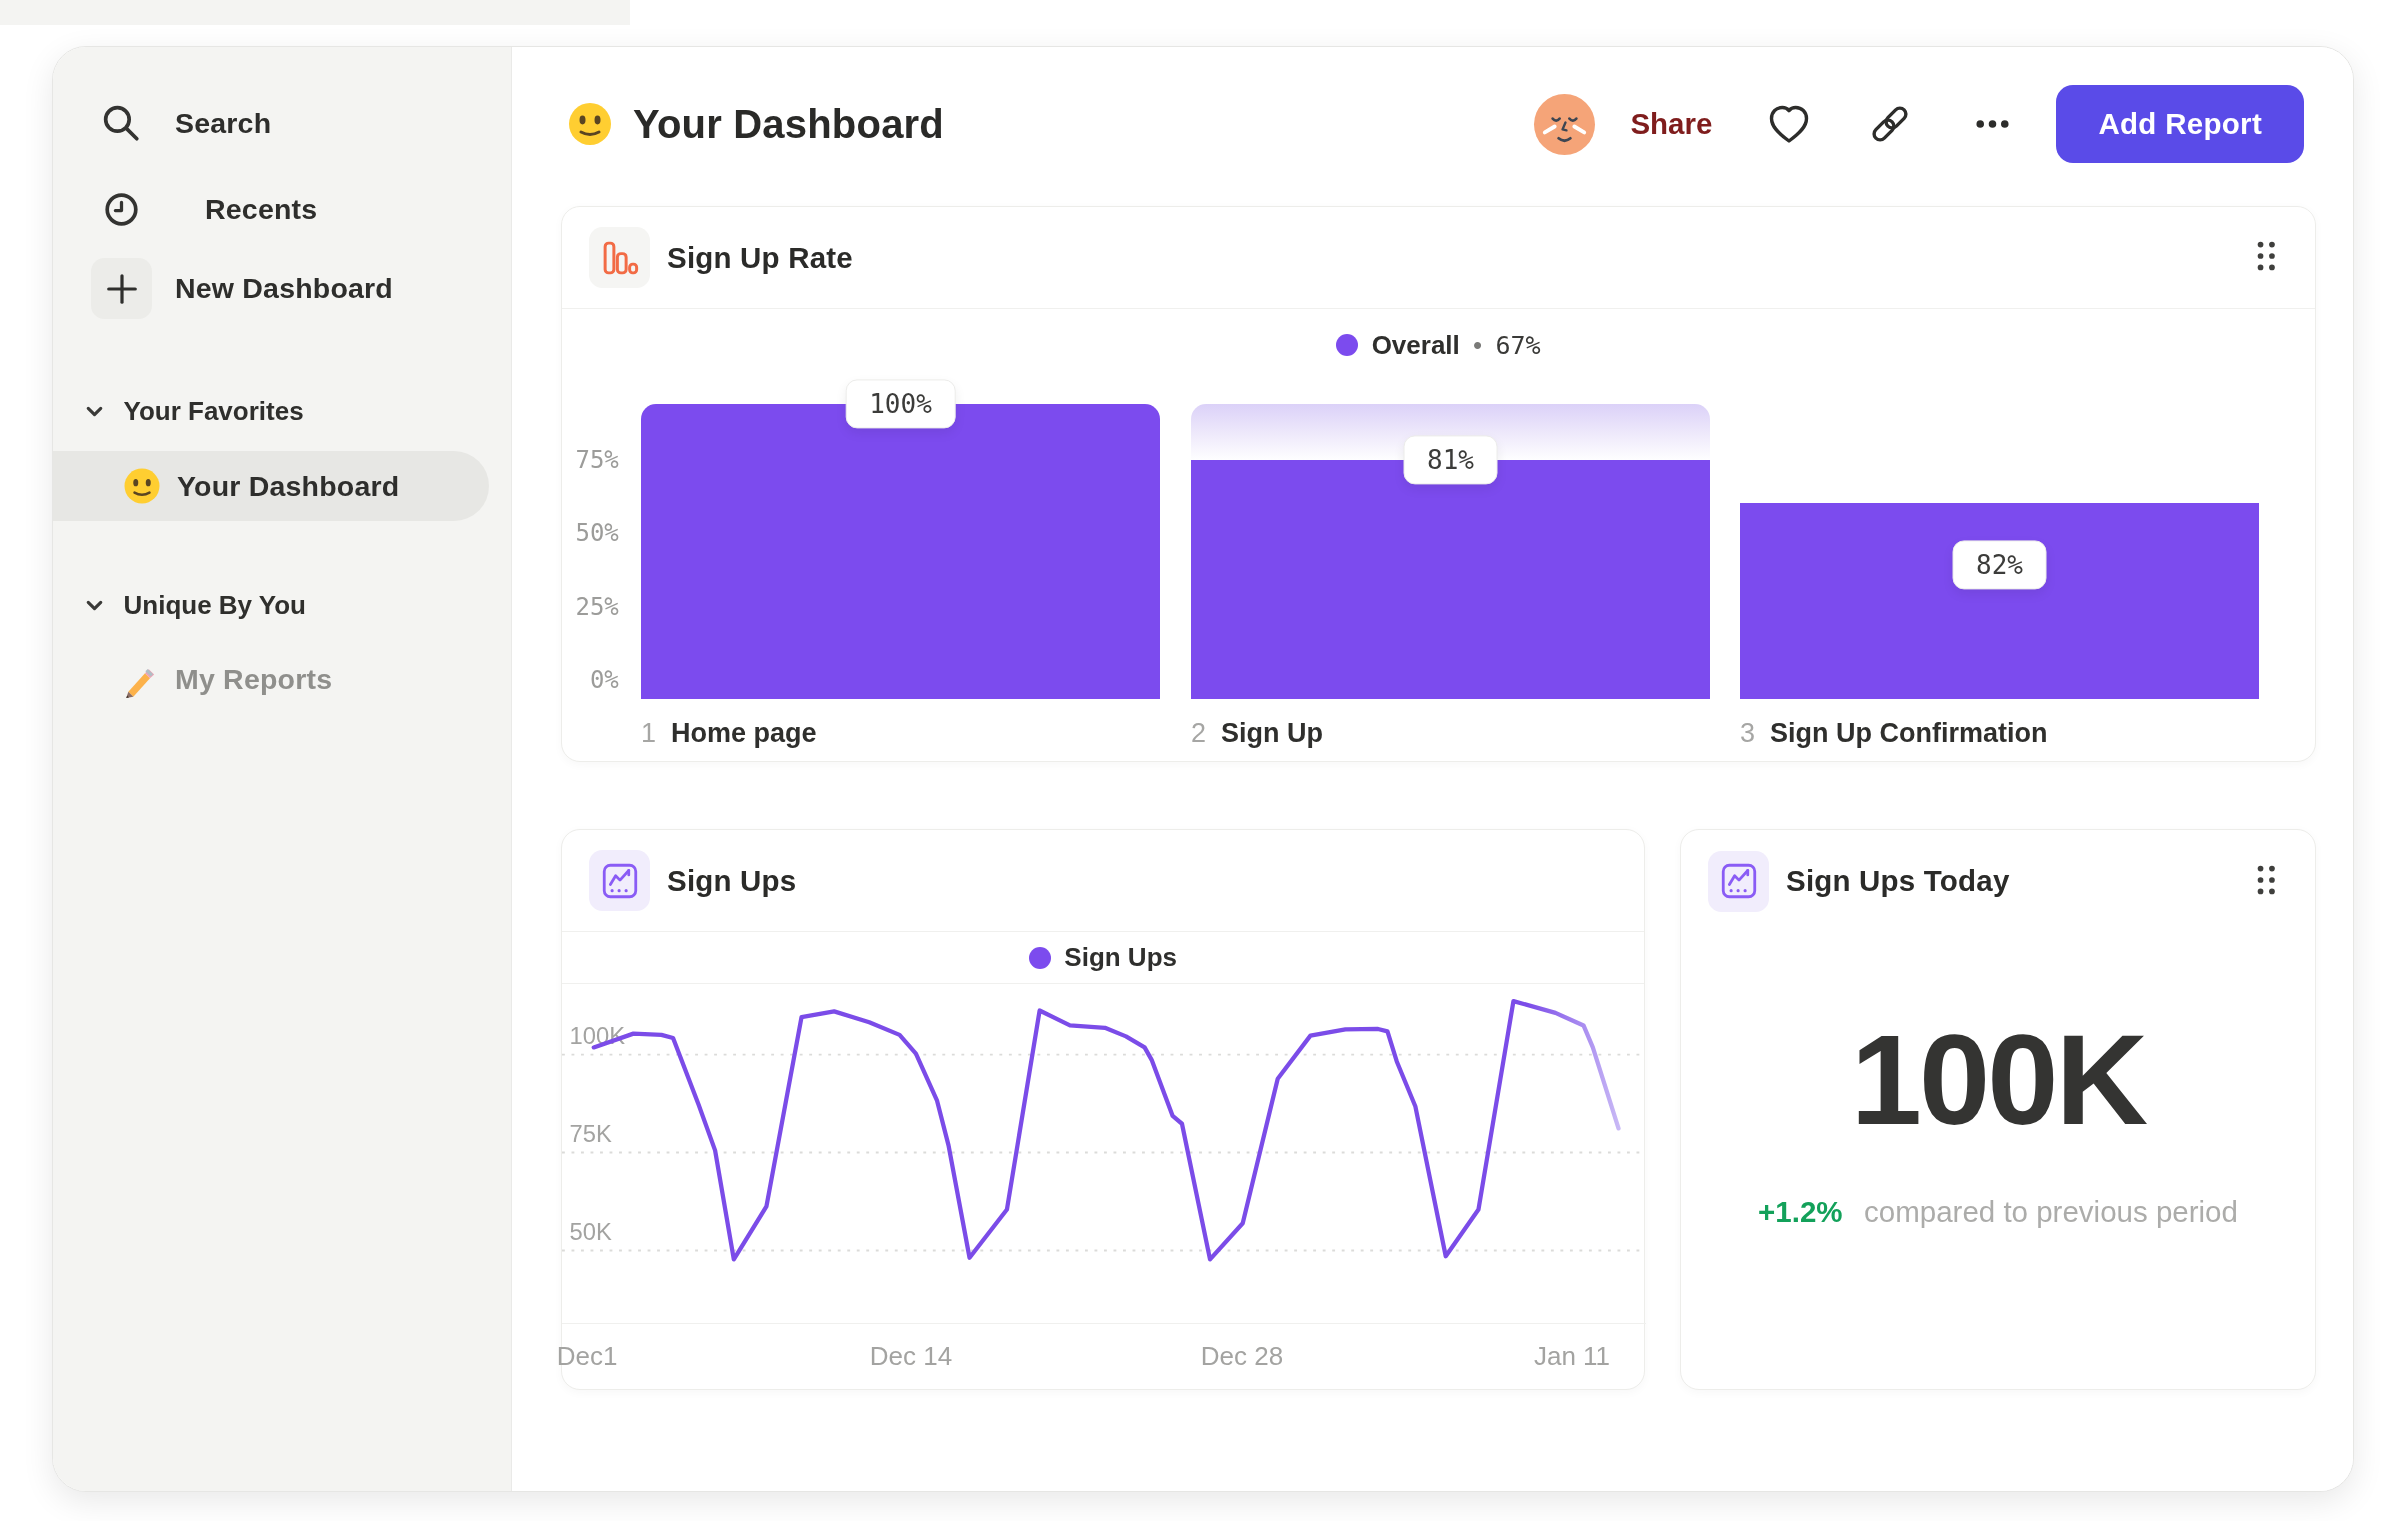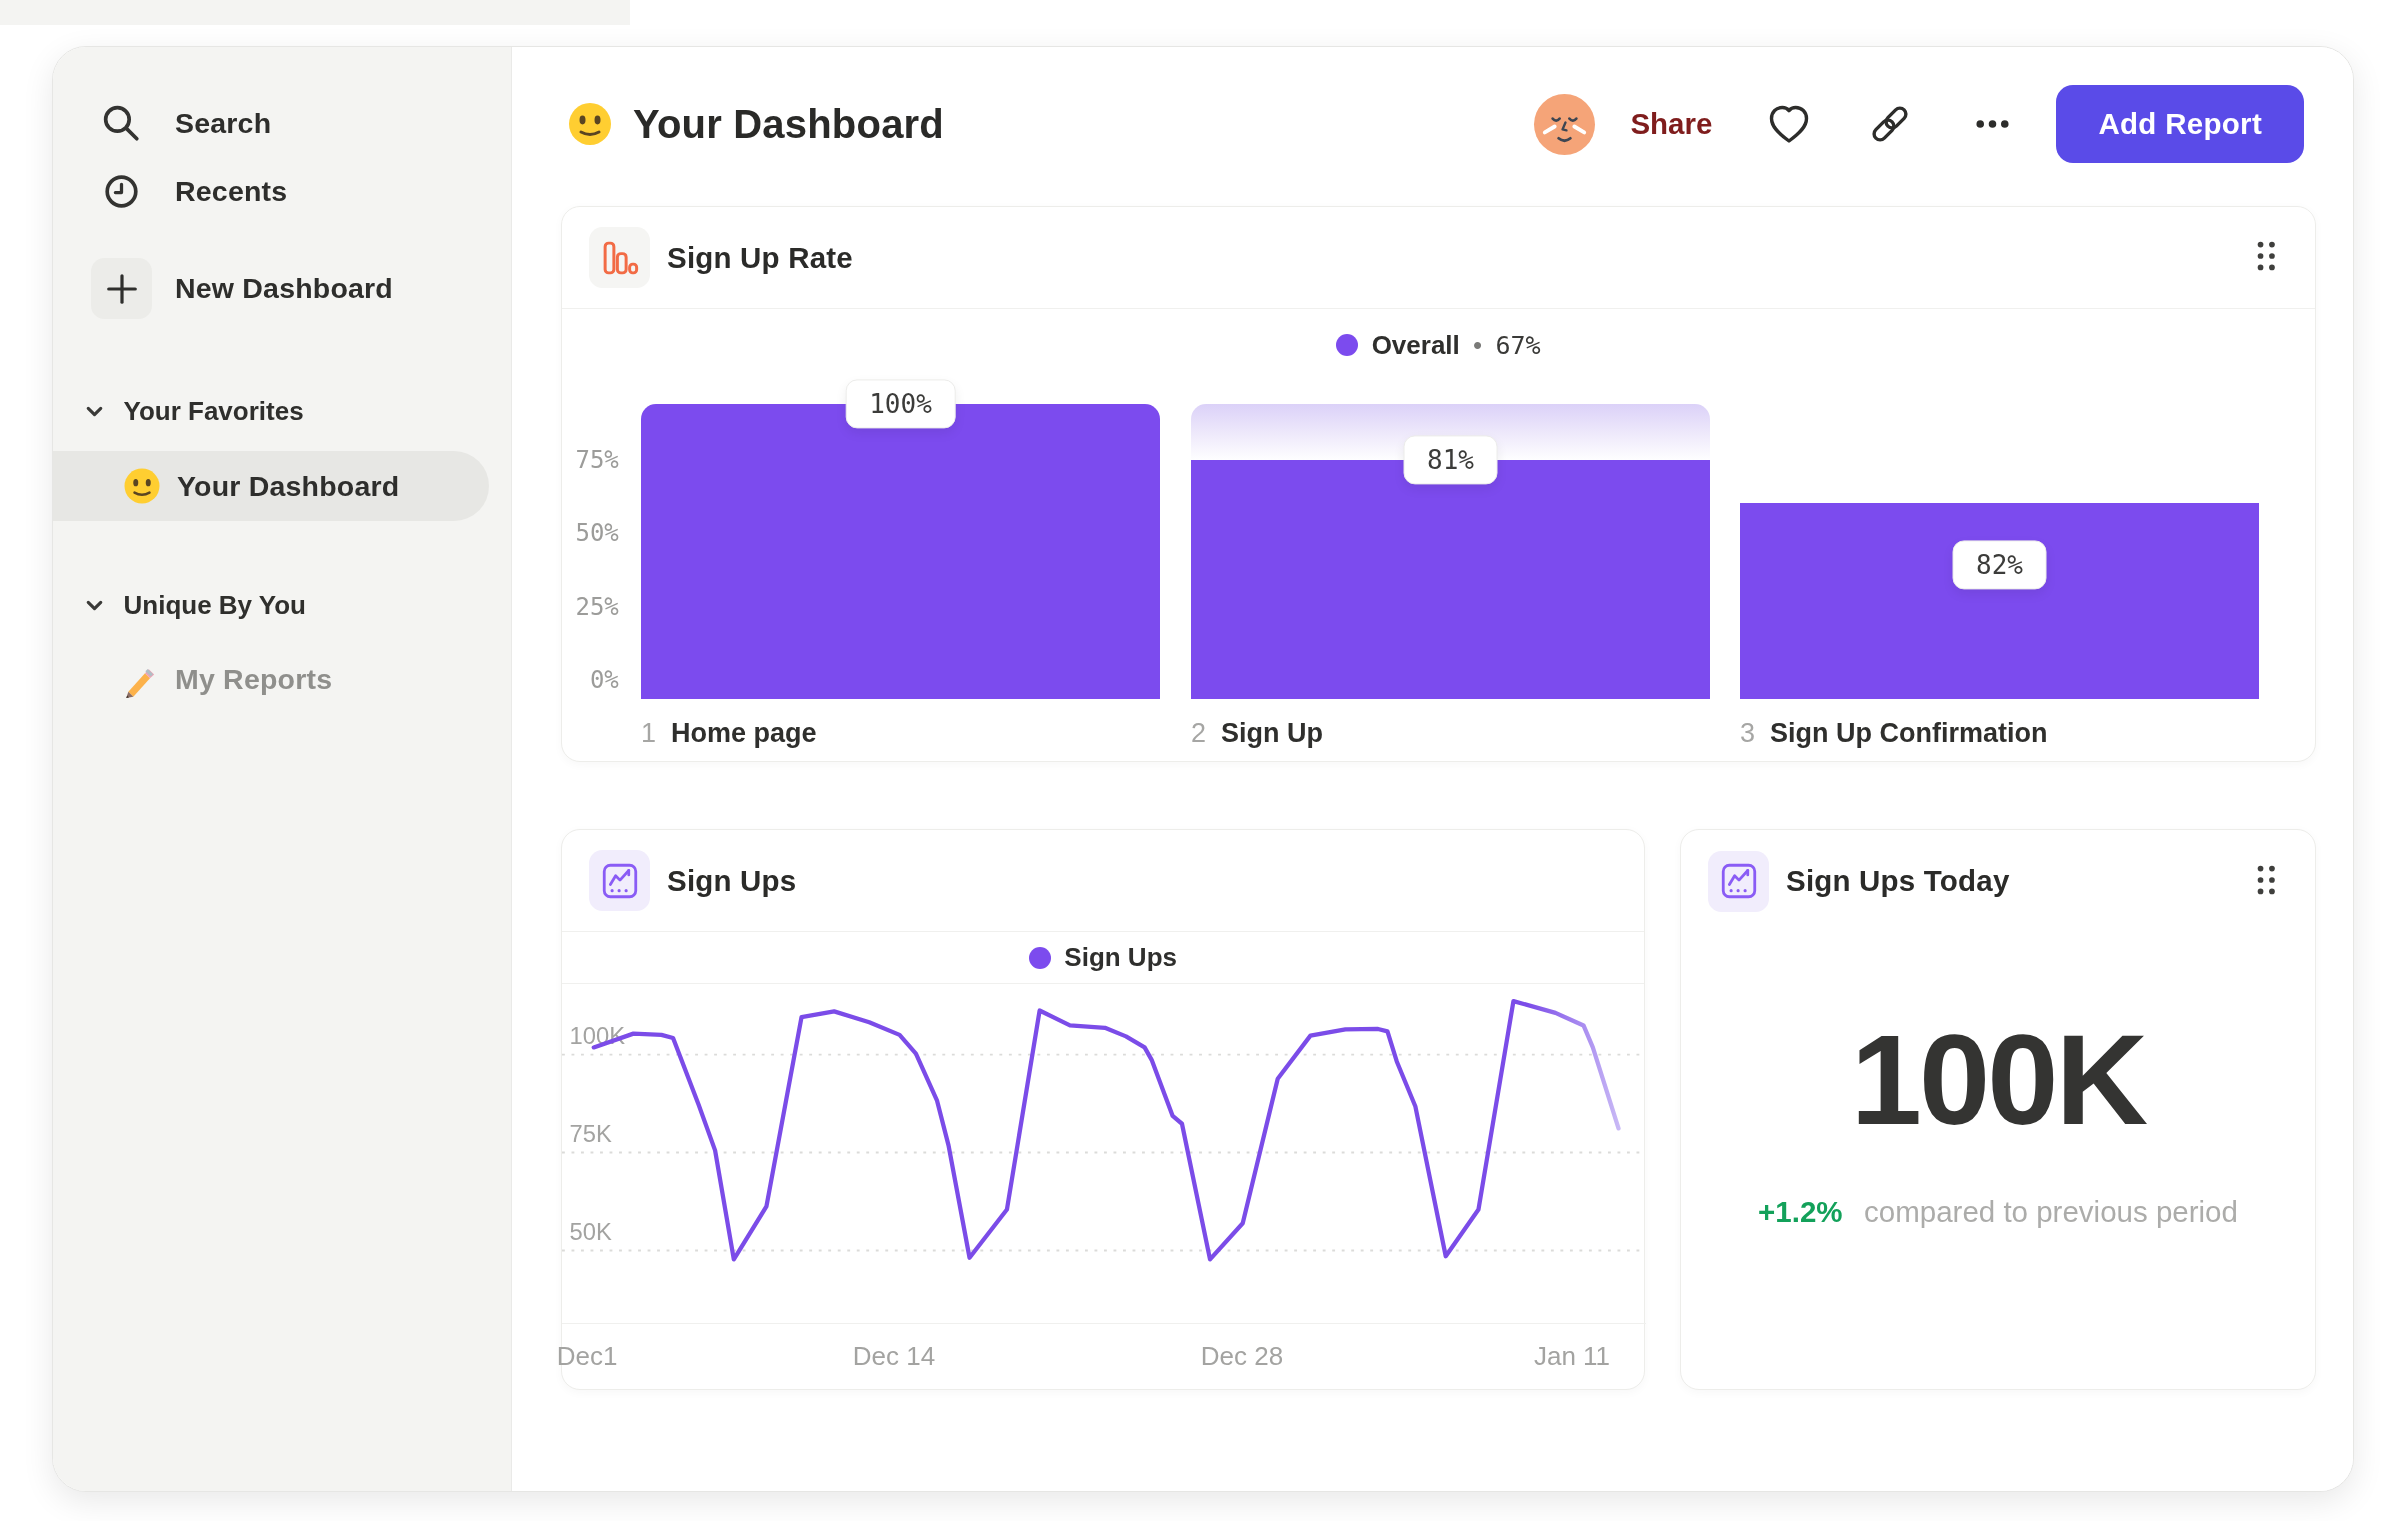--- a/index.html
+++ b/index.html
@@ -94,21 +94,21 @@
       <div class="side-row" style="left:38px; top:46px; height:61px;">
         <span style="width:61px; display:flex; justify-content:center;">
           <svg width="49" height="49" viewBox="0 0 48 48" fill="none">
               <circle cx="20" cy="20" r="11.5" stroke="#333331" stroke-width="3.6"></circle>
               <line x1="29" y1="29" x2="39" y2="39" stroke="#333331" stroke-width="3.6" stroke-linecap="round"></line>
             </svg>
         </span>
         <span class="side-label" style="margin-left:23px;">Search</span>
       </div>
 
-      <div class="side-row" style="left:38px; top:114px; height:61px;">
+      <div class="side-row" style="left:38px; top:132px; height:61px;gap:30px;">
         <span style="width:61px; display:flex; justify-content:center;">
           <svg width="49" height="49" viewBox="0 0 48 48" fill="none">
               <circle cx="24" cy="24" r="14" stroke="#333331" stroke-width="3.6"></circle>
               <polyline points="24,17 24,25 18,25" stroke="#333331" stroke-width="3.2" fill="none" stroke-linecap="round" stroke-linejoin="round"></polyline>
             </svg>
         </span>
         <span class="side-label" style="margin-left:23px;">Recents</span>
       </div>
 
       <div class="side-row" style="left:38px; top:211px; height:61px;">
@@ -313,21 +313,21 @@
               <text x="8" y="63.0" fill="#A3A3A1" font-size="25" font-family="Liberation Sans, sans-serif">100K</text>
               <line x1="0" x2="1140" y1="177.0" y2="177.0" stroke="#DBDBD9" stroke-width="2" stroke-dasharray="3 7"></line>
               <text x="8" y="166.0" fill="#A3A3A1" font-size="25" font-family="Liberation Sans, sans-serif">75K</text>
               <line x1="0" x2="1140" y1="280.0" y2="280.0" stroke="#DBDBD9" stroke-width="2" stroke-dasharray="3 7"></line>
               <text x="8" y="269.0" fill="#A3A3A1" font-size="25" font-family="Liberation Sans, sans-serif">50K</text>
               <polyline points="33.4,66.4 75.1,51.9 104.6,53.2 116.8,56.5 143.8,126.9 161.0,174.7 180.7,289.3 215.0,233.6 251.9,34.6 286.2,28.5 323.1,40.0 355.0,53.2 372.2,73.0 394.3,122.0 406.5,169.4 428.6,287.6 467.9,236.9 502.3,27.6 534.2,43.3 571.0,45.8 593.1,54.8 612.7,66.4 620.1,79.5 642.2,138.5 652.0,146.7 681.5,289.3 715.9,251.3 752.7,99.3 787.1,54.0 823.9,47.4 858.2,47.0 868.1,49.5 877.9,81.2 897.5,128.6 929.4,286.0 963.8,236.9 1000.6,17.7 1044.8,30.1 1074.3,43.3 1084.1,66.4 1111.1,151.6" fill="none" stroke="url(#lineFade)" stroke-width="4.5" stroke-linejoin="round" stroke-linecap="round"></polyline>
             </svg>
         </div>
         <div class="line-xlabels" id="line-xlabels">
             <div class="line-xlabel" style="left: 25px;">Dec1</div>
-            <div class="line-xlabel" style="left: 332px;">Dec 14</div>
+            <div class="line-xlabel" style="left: 349px;">Dec 14</div>
             <div class="line-xlabel" style="left: 680px;">Dec 28</div>
             <div class="line-xlabel" style="left: 1002px; margin-left: 8px;">Jan 11</div>
           </div>
       </div>
 
       <div class="card" id="card-signups-today">
         <div class="card-header">
           <span class="chart-icon-box purple">
             <svg width="42" height="42" viewBox="0 0 48 48" fill="none">
                 <rect x="6" y="6" width="36" height="36" rx="7" stroke="#8A5CF5" stroke-width="3.2"></rect>

